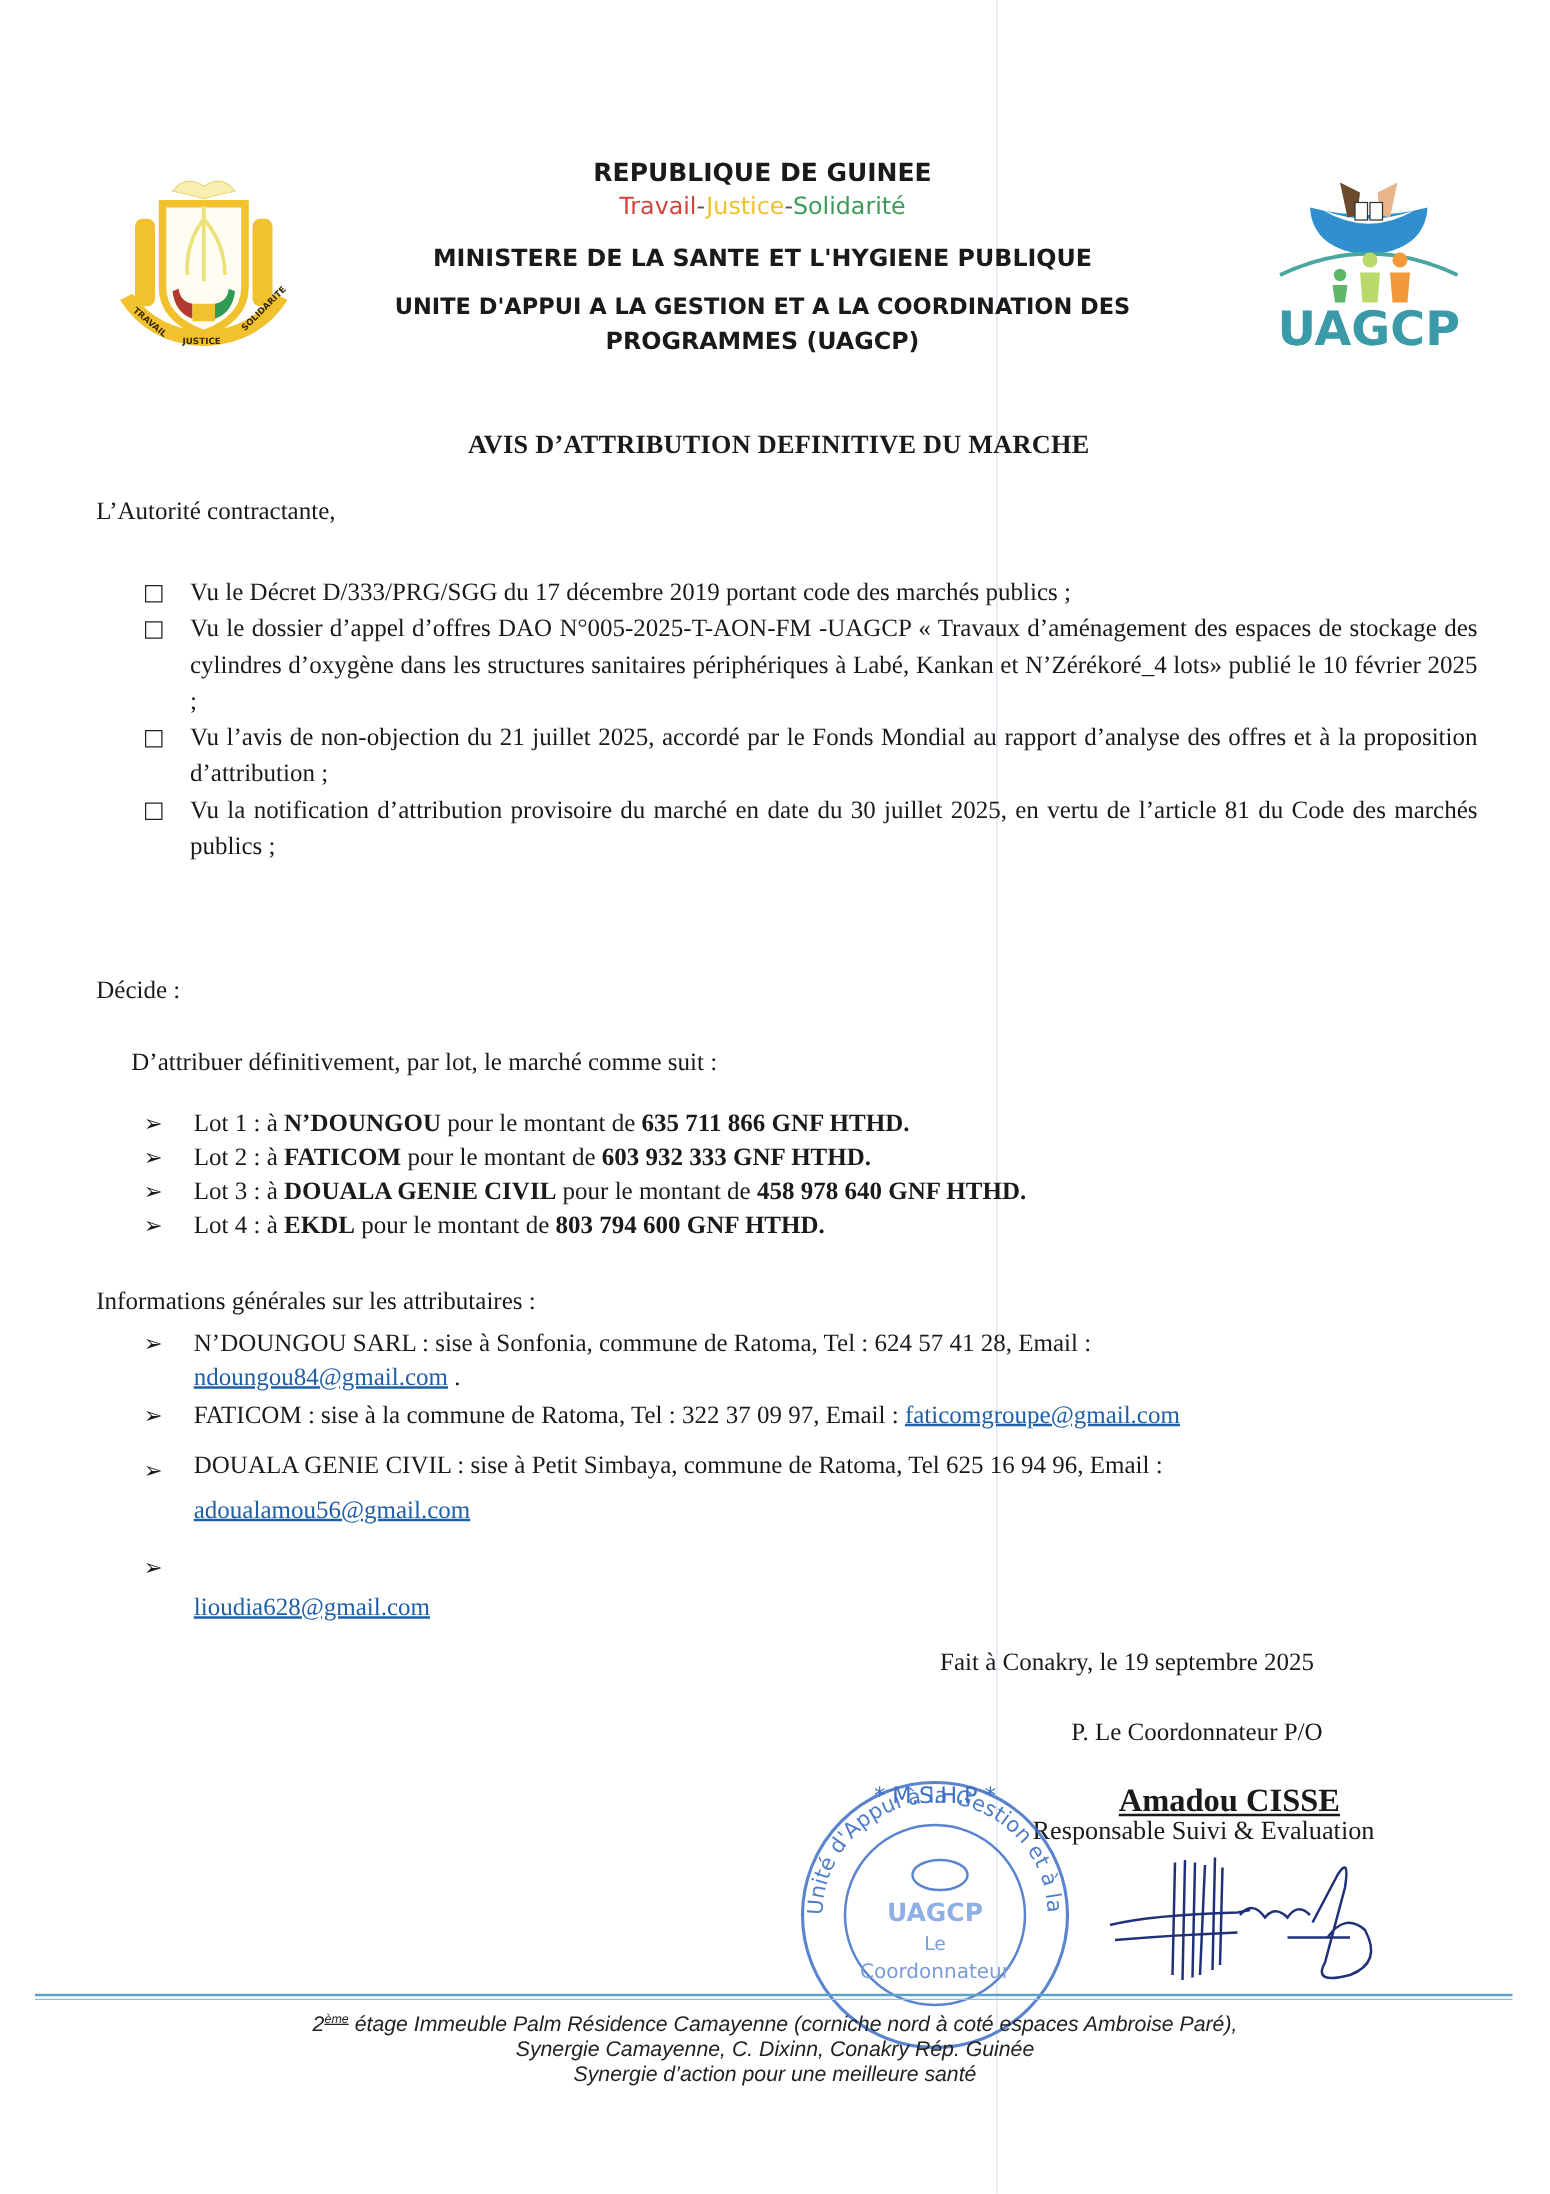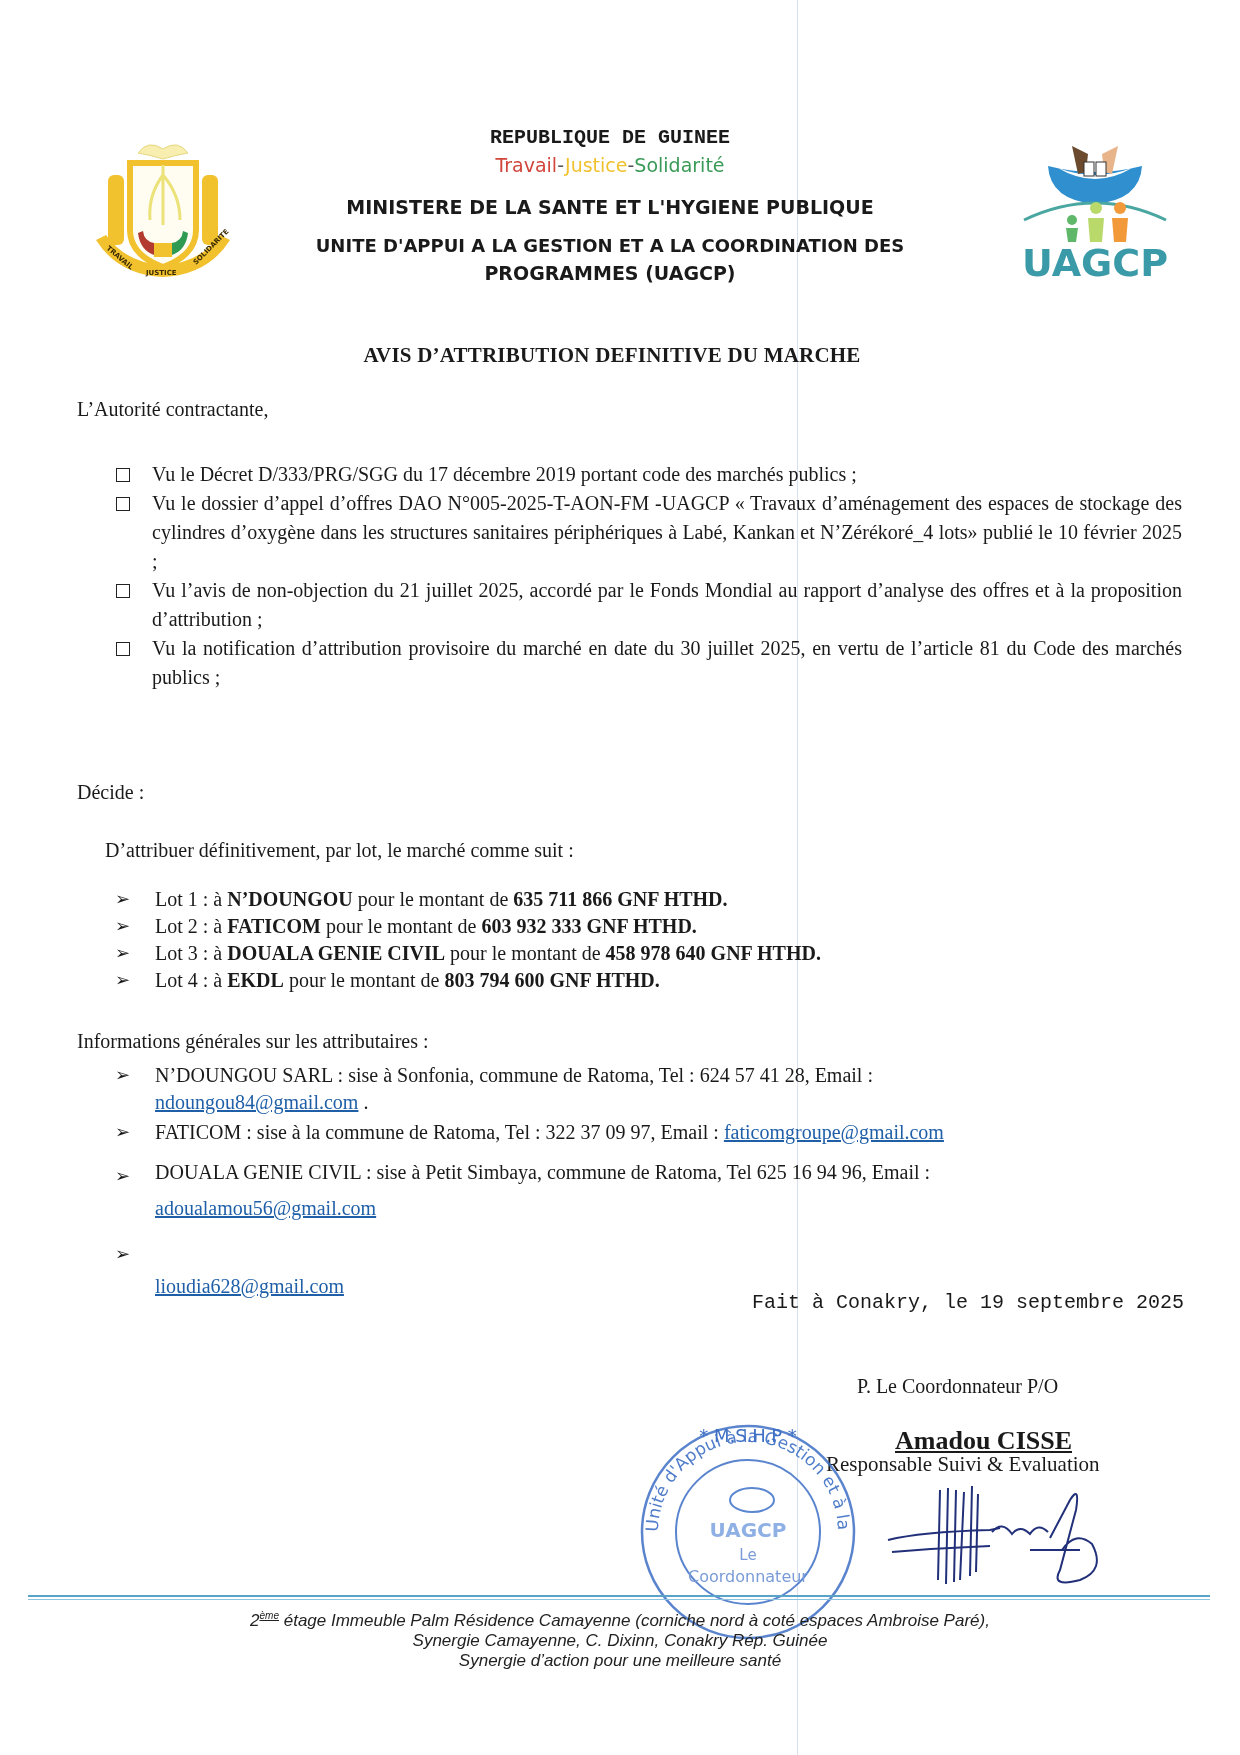--- a/index.html
+++ b/index.html
@@ -39,21 +39,21 @@
     <path d="M50 98 Q52 115 66 120 L66 108 Q56 106 55 96Z" fill="#b33a2f"></path>
     <path d="M66 108 L84 108 L84 122 L66 122Z" fill="#f2c12e"></path>
     <path d="M100 98 Q98 115 84 120 L84 108 Q94 106 95 96Z" fill="#2f9a52"></path>
     <path d="M8 105 Q30 140 75 142 Q120 140 142 105 L132 100 Q112 128 75 130 Q38 128 18 100Z" fill="#f2c12e"></path>
     <text x="18" y="114" font-size="7" font-family="DejaVu Sans, sans-serif" font-weight="bold" fill="#3a2a00" transform="rotate(40 18 114)">TRAVAIL</text>
     <text x="58" y="140" font-size="7" font-family="DejaVu Sans, sans-serif" font-weight="bold" fill="#3a2a00">JUSTICE</text>
     <text x="108" y="130" font-size="7" font-family="DejaVu Sans, sans-serif" font-weight="bold" fill="#3a2a00" transform="rotate(-45 108 130)">SOLIDARITE</text>
   </svg>
 </div>
 
-<div class="abs hdr" style="left:300px; top:126px; width:620px; font-size:20px;font-family:Liberation Mono, monospace;">REPUBLIQUE DE GUINEE</div>
+<div class="abs hdr" style="left:300px; top:126px; width:620px; font-size:20px;">REPUBLIQUE DE GUINEE</div>
 <div class="abs motto" style="left:300px; top:154px; width:620px;">
   <span style="color:#d0463c">Travail</span><span style="color:#555">-</span><span style="color:#f2c12e">Justice</span><span style="color:#555">-</span><span style="color:#3a9a57">Solidarité</span>
 </div>
 <div class="abs hdr" style="left:250px; top:196px; width:720px; font-size:19px;">MINISTERE DE LA SANTE ET L'HYGIENE PUBLIQUE</div>
 <div class="abs hdr" style="left:250px; top:235px; width:720px; font-size:18px;">UNITE D'APPUI A LA GESTION ET A LA COORDINATION DES</div>
 <div class="abs hdr" style="left:250px; top:262px; width:720px; font-size:19px;">PROGRAMMES (UAGCP)</div>
 
 <div class="abs" style="left:1010px; top:138px; width:170px; height:150px;">
   <svg width="170" height="150" viewBox="0 0 170 150">
     <path d="M38 28 Q40 62 85 66 Q130 62 132 28 Q85 40 38 28Z" fill="#2f8fcf"></path>
@@ -66,21 +66,21 @@
     <circle cx="62" cy="82" r="5" fill="#5fb86a"></circle>
     <path d="M56 90 L68 90 L66 104 L58 104Z" fill="#5fb86a"></path>
     <circle cx="86" cy="70" r="6" fill="#b9d96a"></circle>
     <path d="M78 80 L94 80 L92 104 L80 104Z" fill="#b9d96a"></path>
     <circle cx="110" cy="70" r="6" fill="#f29a3a"></circle>
     <path d="M102 80 L118 80 L116 104 L104 104Z" fill="#f29a3a"></path>
     <text x="85" y="138" text-anchor="middle" font-family="DejaVu Sans, sans-serif" font-weight="bold" font-size="38" fill="#3b9aa8">UAGCP</text>
   </svg>
 </div>
 
-<div class="abs title" style="left:292px; top:343px; width:640px; text-align:center;">AVIS D’ATTRIBUTION DEFINITIVE DU MARCHE</div>
+<div class="abs title" style="left:303px; top:343px; width:640px; text-align:center;">AVIS D’ATTRIBUTION DEFINITIVE DU MARCHE</div>
 
 <div class="abs txt" style="left:77px; top:395px;">L’Autorité contractante,</div>
 
 <ul class="vu-list">
   <li style="margin-bottom:0;"><span class="box"></span><span>Vu le Décret D/333/PRG/SGG du 17 décembre 2019 portant code des marchés publics ;</span></li>
   <li><span class="box"></span><span>Vu le dossier d’appel d’offres DAO N°005-2025-T-AON-FM -UAGCP « Travaux d’aménagement des espaces de stockage des cylindres d’oxygène dans les structures sanitaires périphériques à Labé, Kankan et N’Zérékoré_4 lots» publié le 10 février 2025 ;</span></li>
   <li><span class="box"></span><span>Vu l’avis de non-objection du 21 juillet 2025, accordé par le Fonds Mondial au rapport d’analyse des offres et à la proposition d’attribution ;</span></li>
   <li><span class="box"></span><span>Vu la notification d’attribution provisoire du marché en date du 30 juillet 2025, en vertu de l’article 81 du Code des marchés publics ;</span></li>
 </ul>
 
@@ -96,21 +96,21 @@
 
 <div class="abs txt" style="left:77px; top:1027px;">Informations générales sur les attributaires :</div>
 
 <ul class="info-list" style="left:115px; top:1062px; width:1020px;">
   <li style="line-height:27px;"><span class="arrow">➢</span><span>N’DOUNGOU SARL : sise à Sonfonia, commune de Ratoma, Tel : 624 57 41 28, Email :</span><br><span class="email">ndoungou84@gmail.com</span><span> .</span></li>
   <li style="line-height:27px; margin-top:3px;"><span class="arrow">➢</span><span>FATICOM : sise à la commune de Ratoma, Tel : 322 37 09 97, Email : </span><span class="email">faticomgroupe@gmail.com</span></li>
   <li style="line-height:36px; margin-top:8px;"><span class="arrow" style="top:4px;">➢</span><span>DOUALA GENIE CIVIL : sise à Petit Simbaya, commune de Ratoma, Tel 625 16 94 96, Email :</span><br><span class="email">adoualamou56@gmail.com</span></li>
   <li style="line-height:36px; margin-top:6px;"><span class="arrow" style="top:4px;">➢</span><br><span class="email">lioudia628@gmail.com</span></li>
 </ul>
 
-<div class="abs txt" style="left:752px; top:1288px;font-family:Liberation Mono, monospace;">Fait à Conakry, le 19 septembre 2025</div>
+<div class="abs txt" style="left:752px; top:1316px;">Fait à Conakry, le 19 septembre 2025</div>
 <div class="abs txt" style="left:857px; top:1372px;">P. Le Coordonnateur P/O</div>
 <div class="abs sig-name" style="left:895px; top:1426px;">Amadou CISSE</div>
 <div class="abs txt" style="left:826px; top:1450px; font-size:21px;">Responsable Suivi &amp; Evaluation</div>
 
 <div class="abs" style="left:628px; top:1412px; width:240px; height:240px;">
   <svg width="240" height="240" viewBox="0 0 240 240">
     <defs>
       <path id="stampArc" d="M30 120 A90 90 0 1 1 210 120"></path>
     </defs>
     <circle cx="120" cy="120" r="106" fill="none" stroke="#3d6fc4" stroke-width="2.5" opacity="0.85"></circle>

